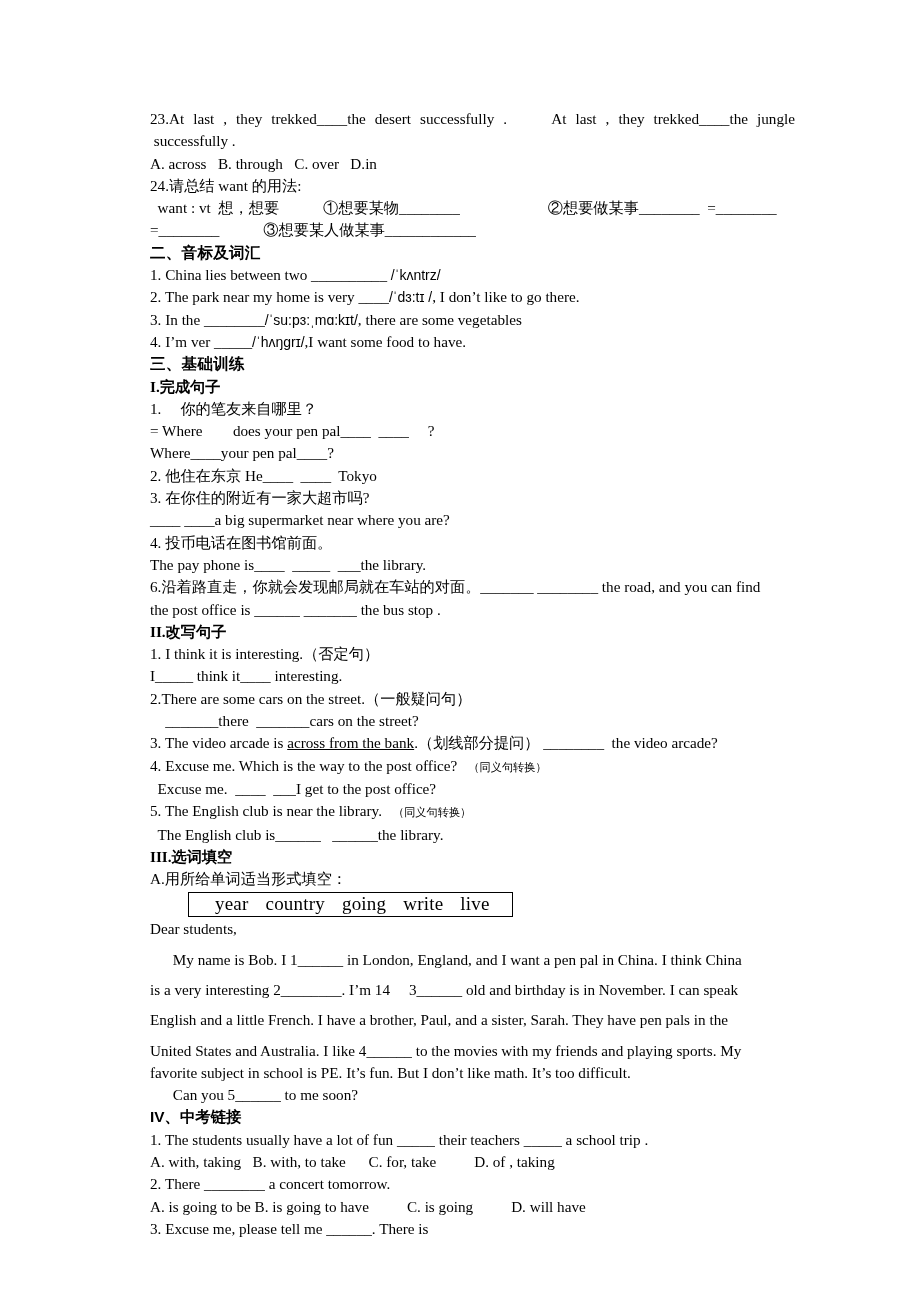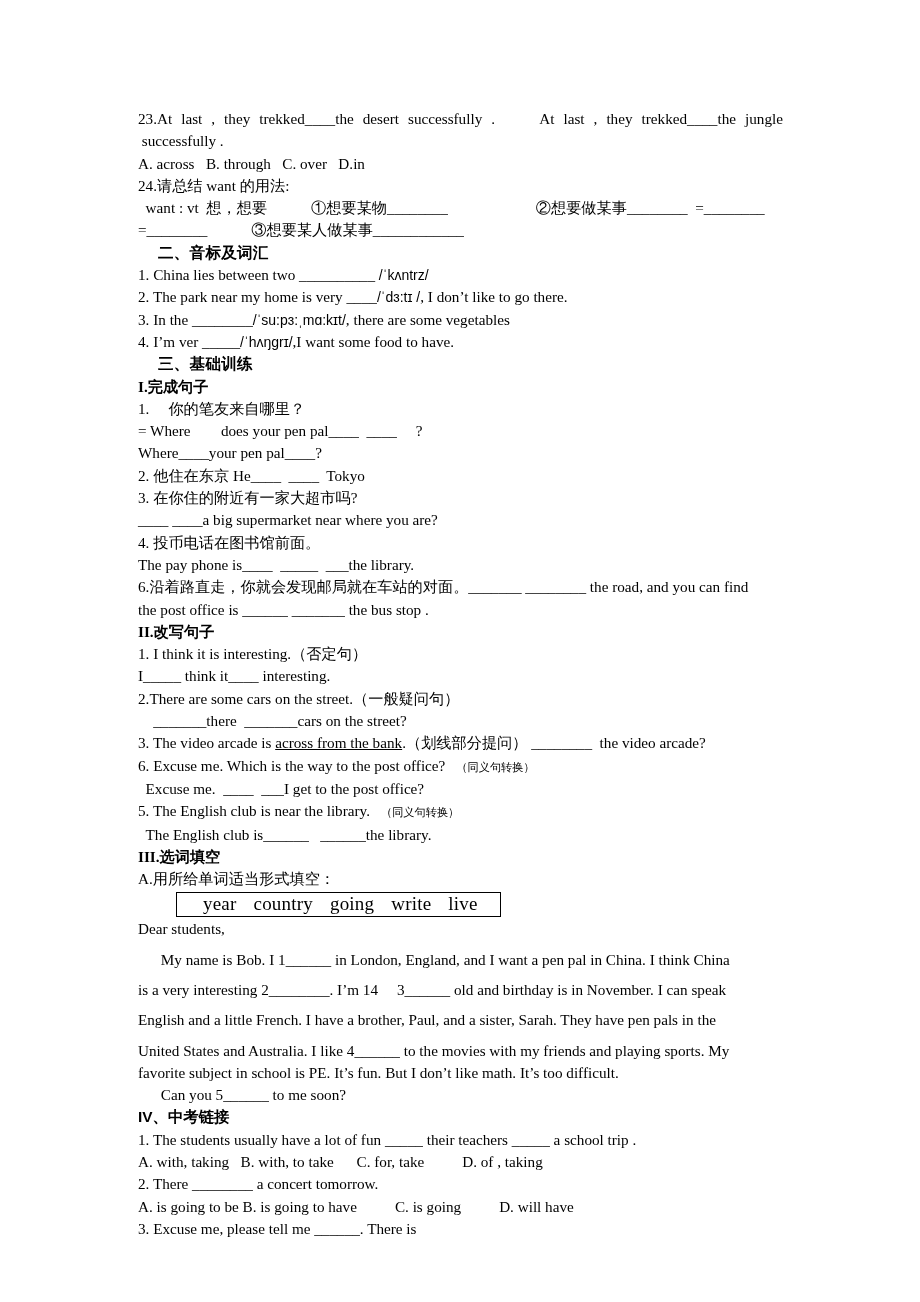--- a/index.html
+++ b/index.html
@@ -15,21 +15,21 @@
     overflow: hidden;
   }
   .page {
     position: relative;
     width: 920px;
     height: 1302px;
     background: #ffffff;
   }
   .content {
     position: absolute;
-    left: 138px;
+    left: 150px;
     top: 108px;
     width: 645px;
   }
   .ln {
     font-size: 15.2px;
     line-height: 22.3px;
     white-space: pre-wrap;
     word-wrap: break-word;
   }
   .just {
@@ -39,21 +39,20 @@
   .justnl {
     text-align: justify;
     margin-top: 8px;
   }
   .hdr {
     font-size: 15.6px;
     line-height: 22.3px;
     font-weight: bold;
     font-family: "Liberation Sans", "DejaVu Sans", sans-serif;
     letter-spacing: 0.2px;
-    margin-left: 20px;
   }
   .hdr-sm {
     font-size: 15.2px;
     line-height: 22.3px;
     font-weight: bold;
   }
   .hdr-sm .cn {
     font-family: "Liberation Sans", "DejaVu Sans", sans-serif;
     font-size: 15.4px;
   }
@@ -117,21 +116,21 @@
     <div class="ln">The pay phone is____  _____  ___the library.</div>
     <div class="ln">6.沿着路直走，你就会发现邮局就在车站的对面。_______ ________ the road, and you can find</div>
     <div class="ln">the post office is ______ _______ the bus stop .</div>
 
     <div class="hdr-sm">II.改写句子</div>
     <div class="ln">1. I think it is interesting.（否定句）</div>
     <div class="ln">I_____ think it____ interesting.</div>
     <div class="ln">2.There are some cars on the street.（一般疑问句）</div>
     <div class="ln">    _______there  _______cars on the street?</div>
     <div class="ln"><span>3. The video arcade is </span><span class="u">across from the bank</span><span>.（划线部分提问）</span><span> ________  the video arcade?</span></div>
-    <div class="ln"><span>6. Excuse me. Which is the way to the post office?</span><span class="gap-sm"></span><span class="ann">（同义句转换）</span></div>
+    <div class="ln"><span>4. Excuse me. Which is the way to the post office?</span><span class="gap-sm"></span><span class="ann">（同义句转换）</span></div>
     <div class="ln">  Excuse me.  ____  ___I get to the post office?</div>
     <div class="ln"><span>5. The English club is near the library.</span><span class="gap-sm"></span><span class="ann">（同义句转换）</span></div>
     <div class="ln">  The English club is______   ______the library.</div>
 
     <div class="hdr-sm">III.选词填空</div>
     <div class="ln">A.用所给单词适当形式填空：</div>
     <div><div class="wordbox"><span>year</span><span>country</span><span>going</span><span>write</span><span>live</span></div></div>
     <div class="ln">Dear students,</div>
     <div class="ln justnl">      My name is Bob. I 1______ in London, England, and I want a pen pal in China. I think China</div>
     <div class="ln justnl">is a very interesting 2________. I’m 14　 3______ old and birthday is in November. I can speak</div>

